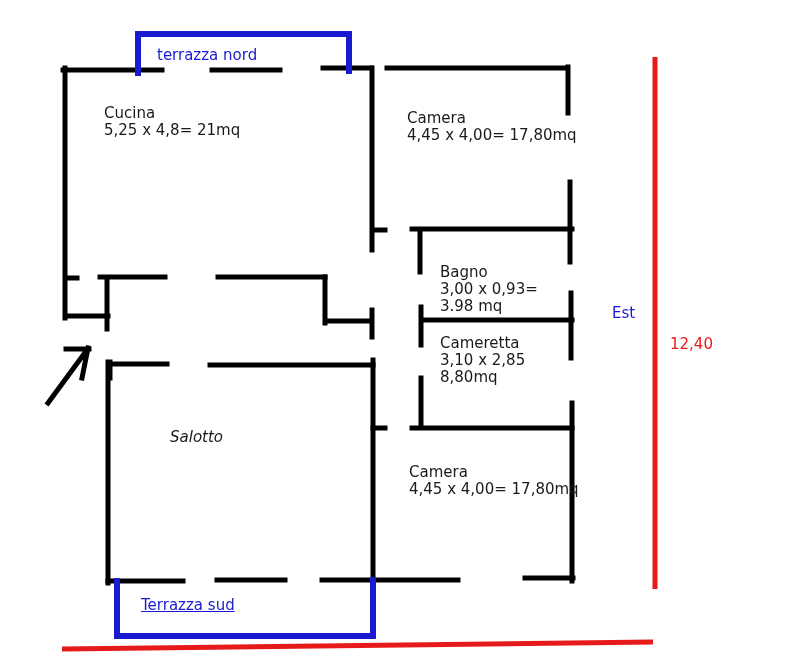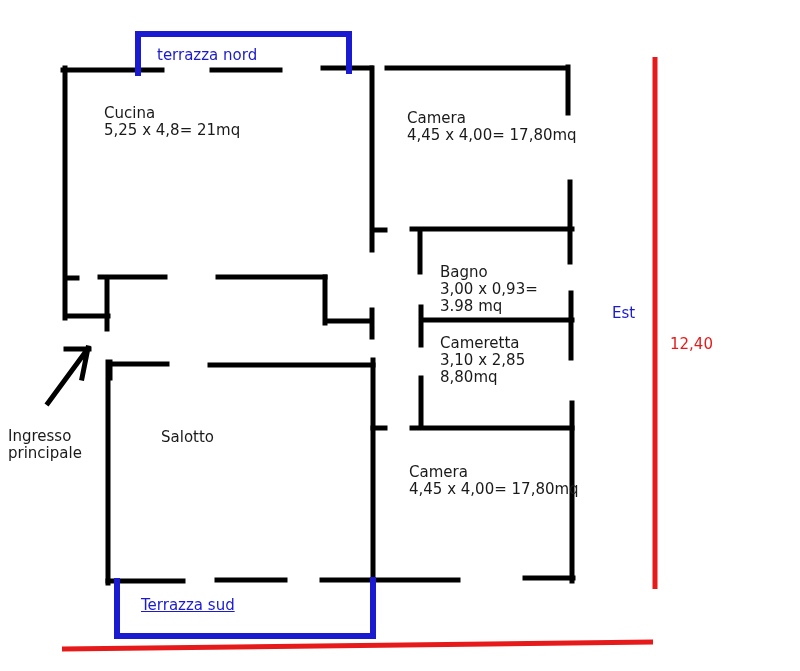--- a/index.html
+++ b/index.html
@@ -113,26 +113,22 @@
   <div class="label red" style="left:670px; top:312px;margin-top:24px;">
     <span>12,40</span>
   </div>
 
   <div class="label" style="left:440px; top:335px;">
     <span>Cameretta</span>
     <span>3,10 x 2,85</span>
     <span>8,80mq</span>
   </div>
 
-  <div class="label" style="left:8px; top:428px;">
-    <span>Ingresso</span>
-    <span>principale</span>
-  </div>
 
-  <div class="label" style="left:161px; top:429px;">
+  <div class="label" style="left:170px; top:429px;font-style:italic;">
     <span>Salotto</span>
   </div>
 
   <div class="label" style="left:409px; top:464px;">
     <span>Camera</span>
     <span>4,45 x 4,00= 17,80mq</span>
   </div>
 
   <div class="label blue" style="left:141px; top:597px;text-decoration:underline;">
     <span>Terrazza sud</span>

